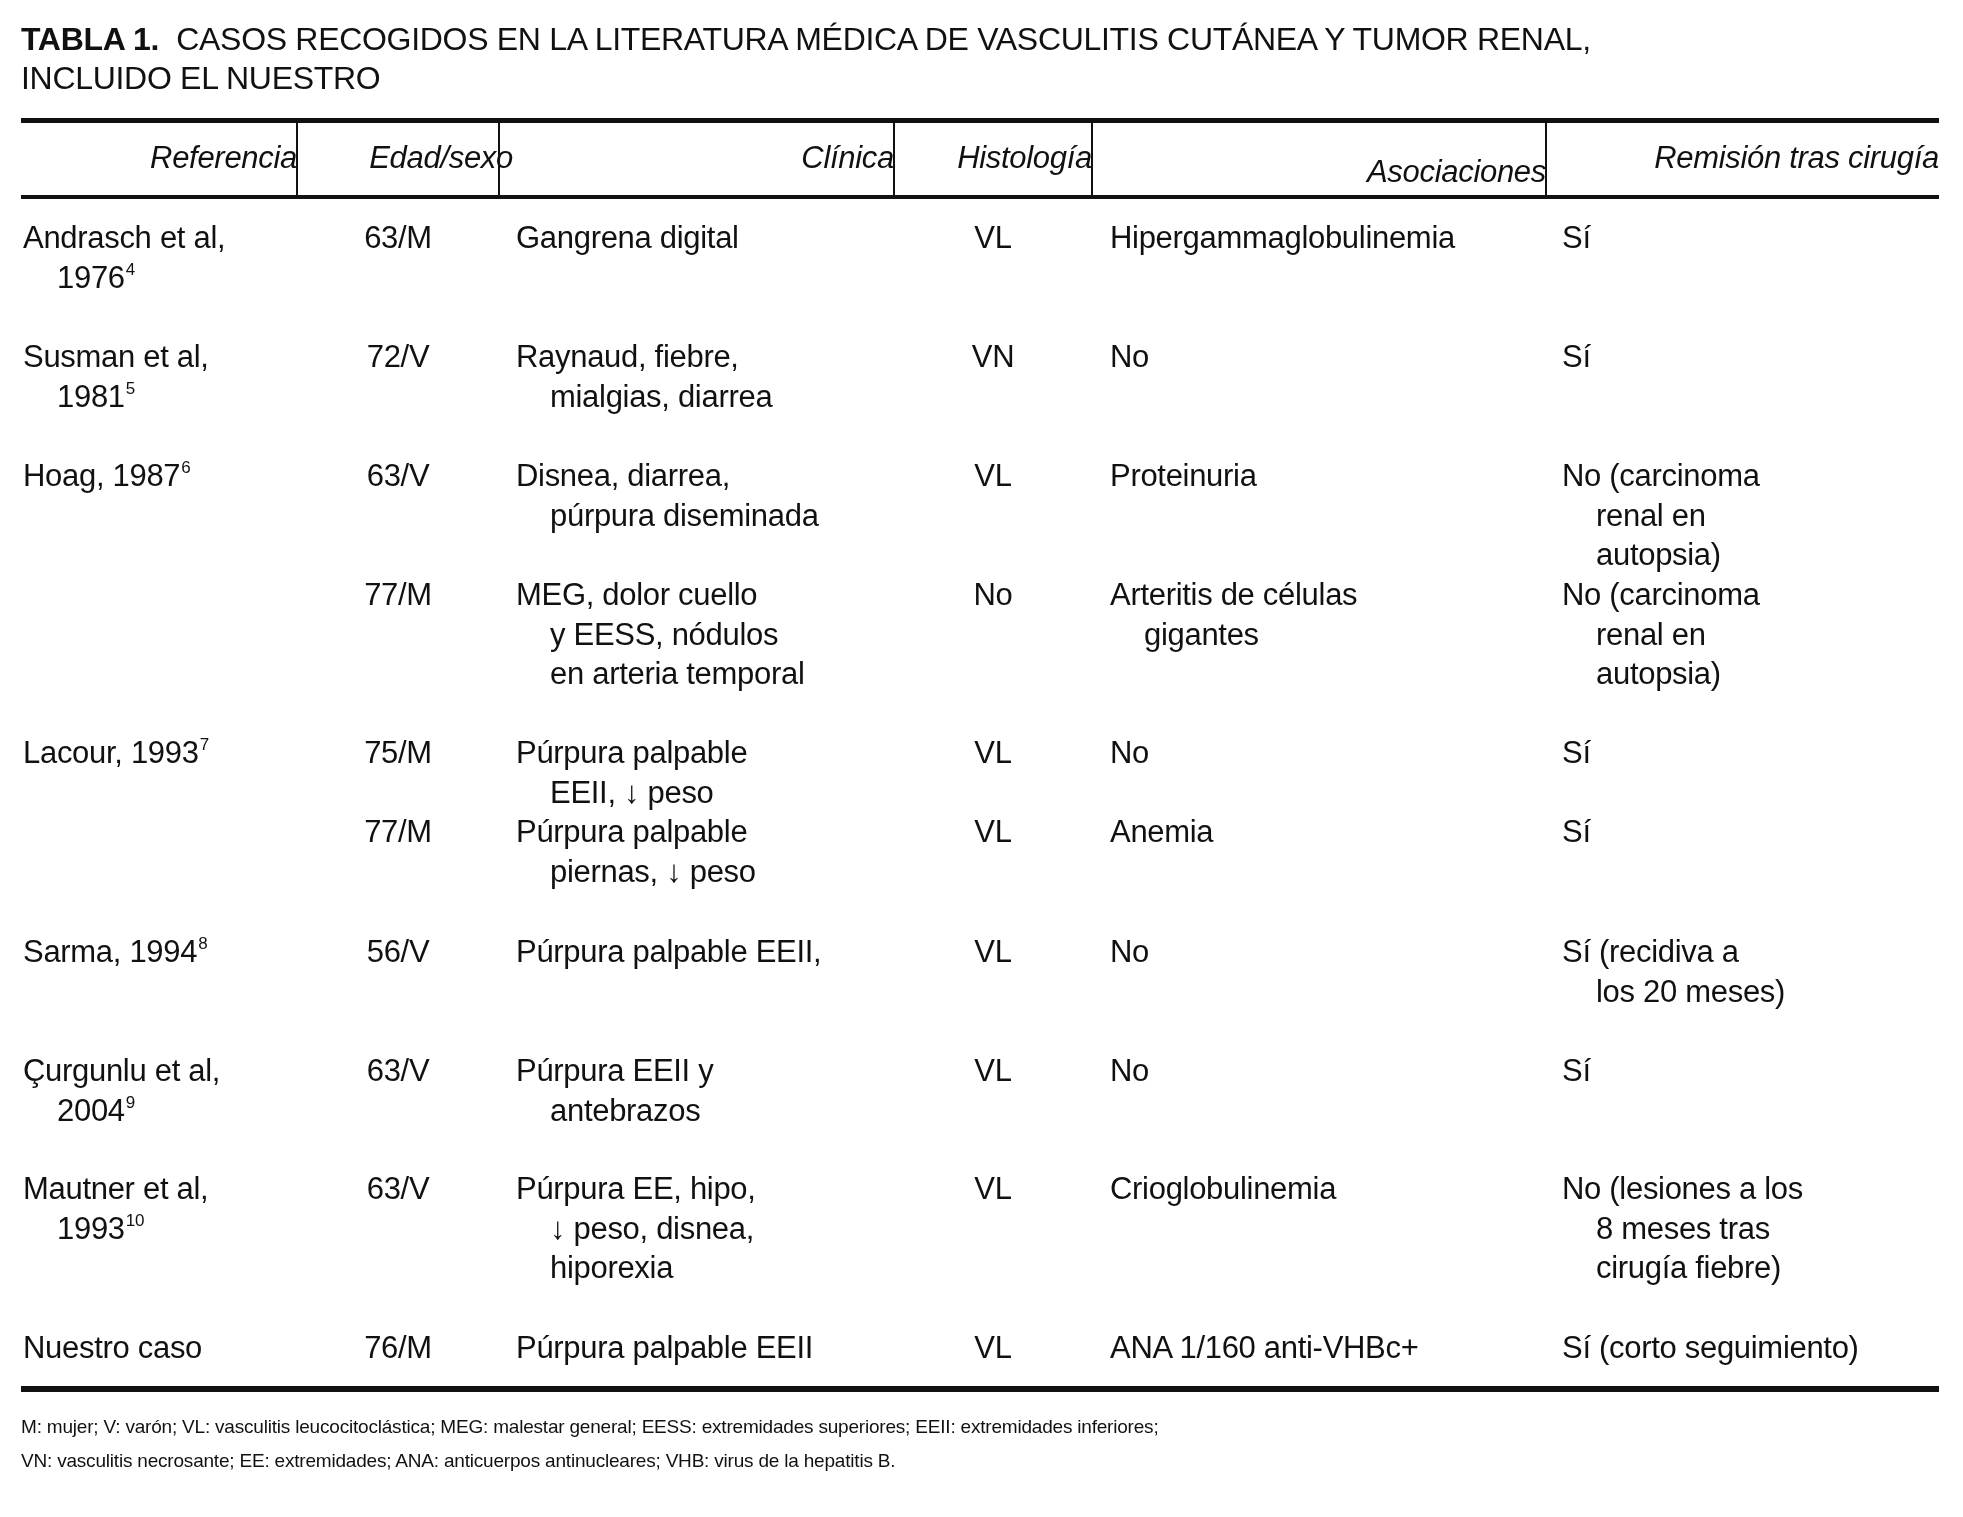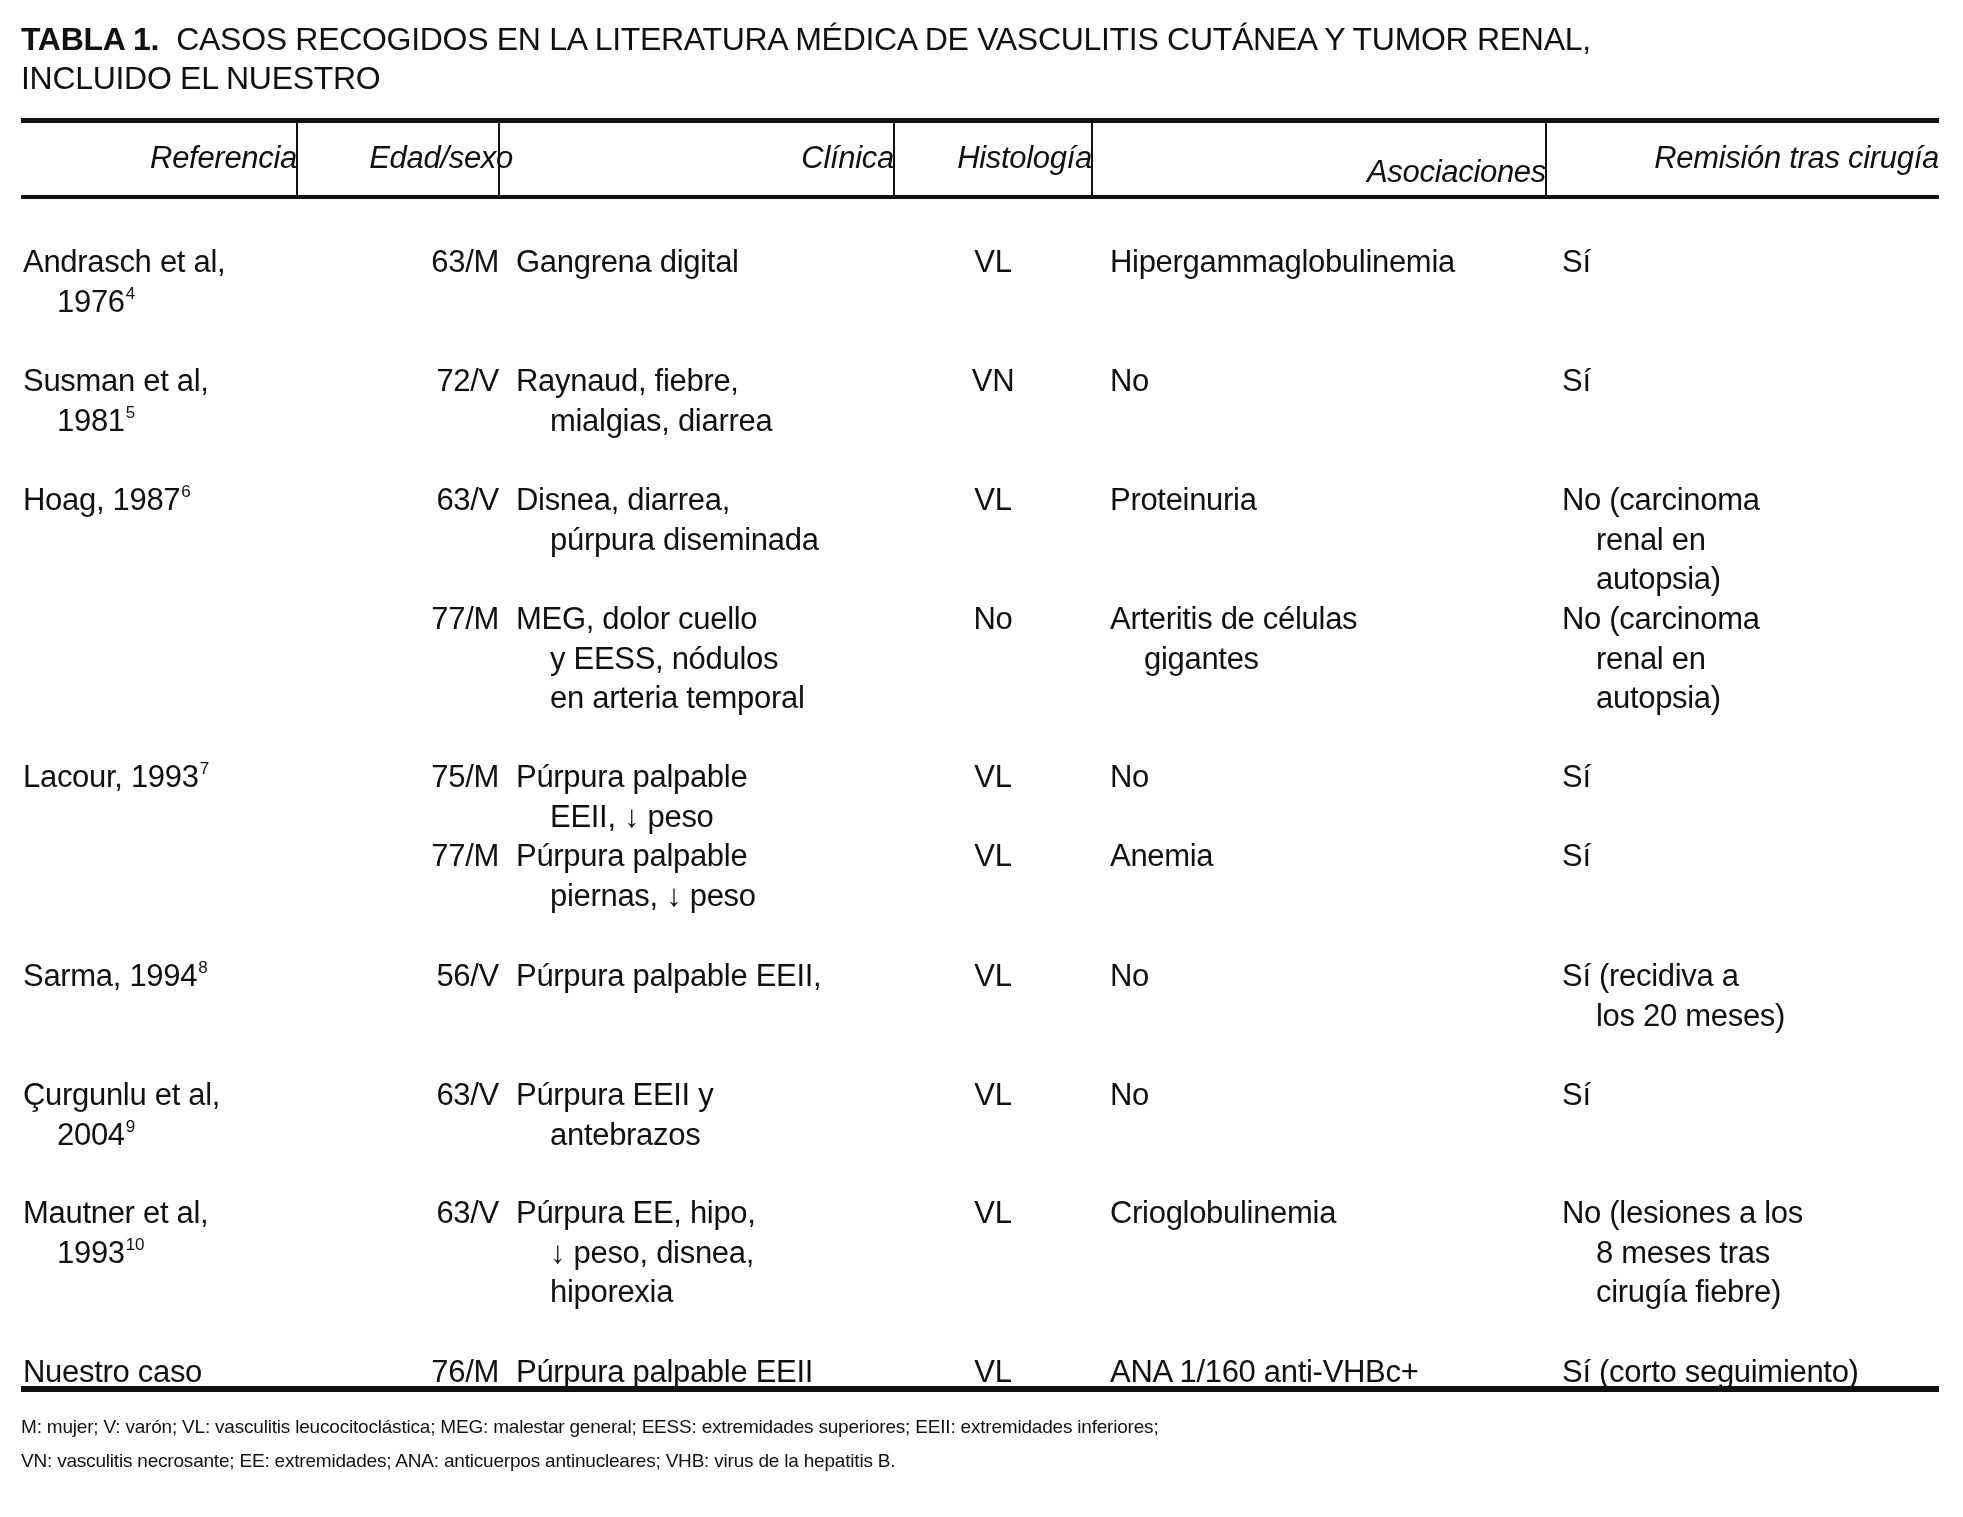--- a/index.html
+++ b/index.html
@@ -9,24 +9,24 @@
            font-size:32px; line-height:39px; letter-spacing:-0.3px; }
   .title .label { font-weight:bold; }
   .rule { position:absolute; left:21px; width:1918px; background:#111; }
   .rule.top { top:118px; height:5px; }
   .rule.head { top:195px; height:4px; }
   .rule.bottom { top:1386px; height:6px; }
   .vdiv { position:absolute; top:123px; height:72px; width:2px; background:#111; }
   .hcell { position:absolute; top:136px; height:44px; font-style:italic;
            font-size:31px; line-height:44px; text-align:right; letter-spacing:-0.3px; }
   .row { position:absolute; left:0; width:1963px; }
-  .cell { position:absolute; top:0; font-size:31px; line-height:39.5px; letter-spacing:-0.3px; white-space:nowrap;margin-top:24px; }
+  .cell { position:absolute; top:0; font-size:31px; line-height:39.5px; letter-spacing:-0.3px; white-space:nowrap; }
   .cell .l2 { display:block; padding-left:34px; }
   .c-ref { left:23px; }
-  .c-age { left:297px; width:202px; text-align:right; }
+  .c-age { left:297px; width:202px; text-align:center; }
   .c-cli { left:516px; }
   .c-his { left:894px; width:198px; text-align:center; }
   .c-aso { left:1110px; }
   .c-rem { left:1562px; }
   sup { font-size:17px; vertical-align:top; line-height:20px; position:relative; top:2px; margin-left:1px; }
   .foot { position:absolute; left:21px; top:1410px; width:1930px;
           font-size:19px; line-height:34px; letter-spacing:-0.2px; }
 </style>
 </head>
 <body>

